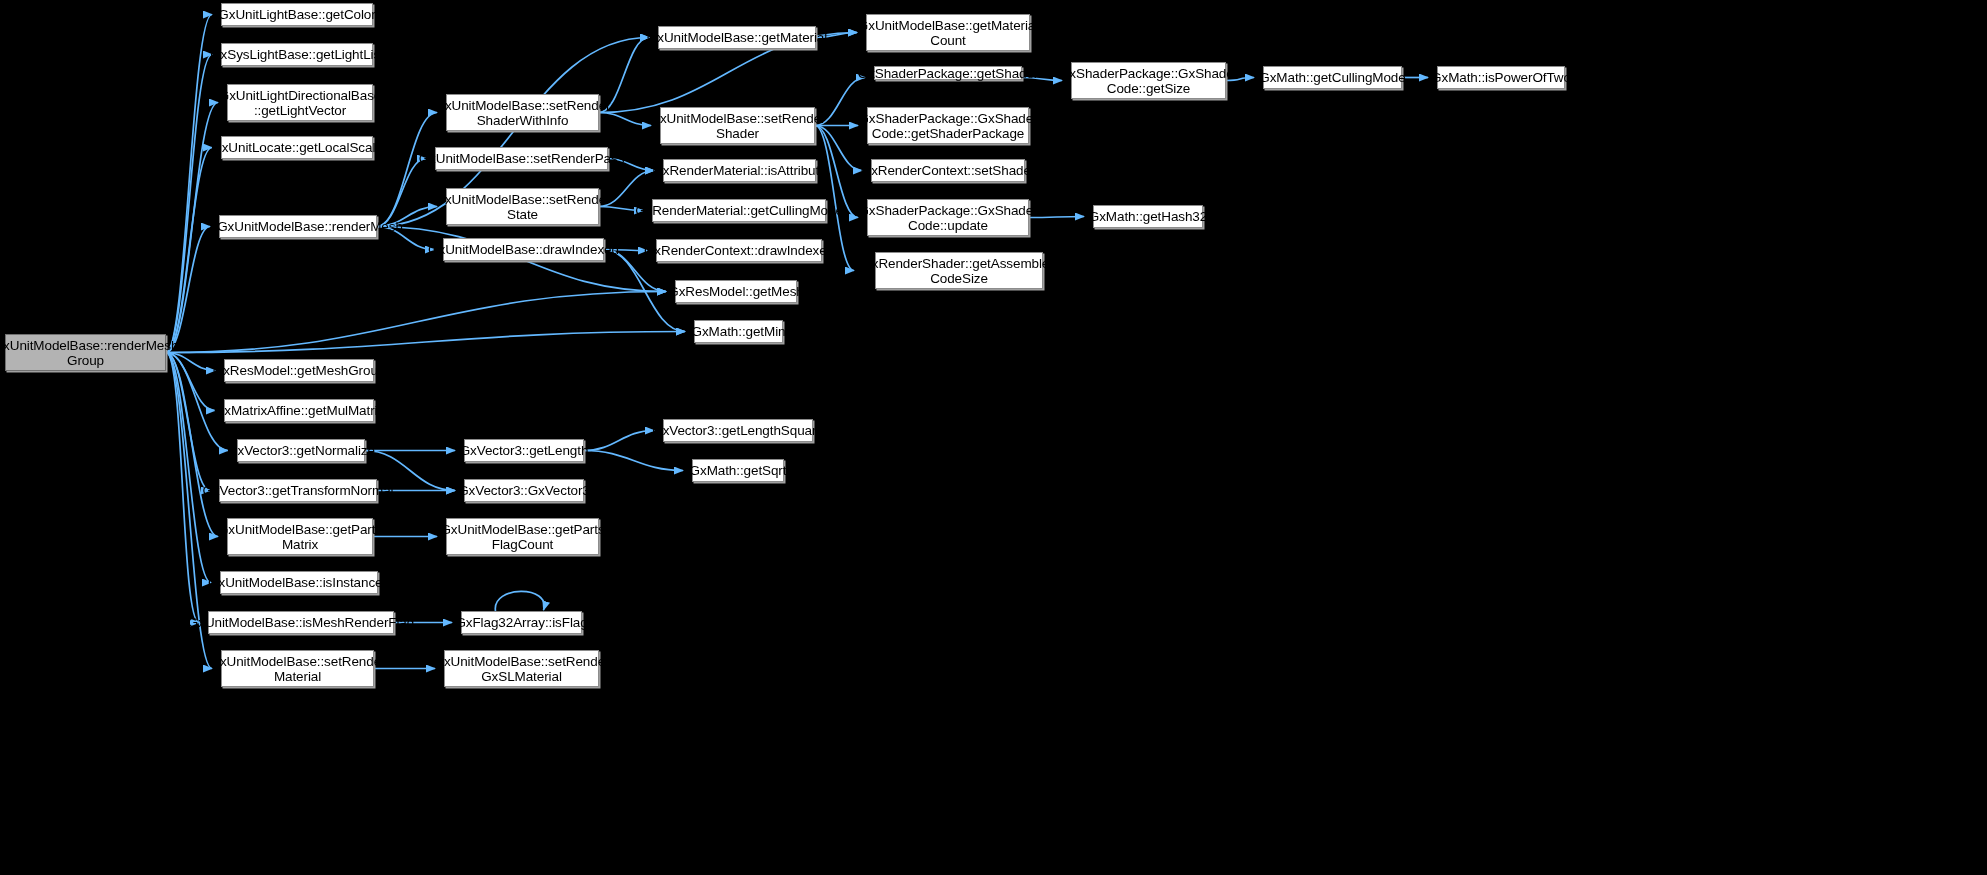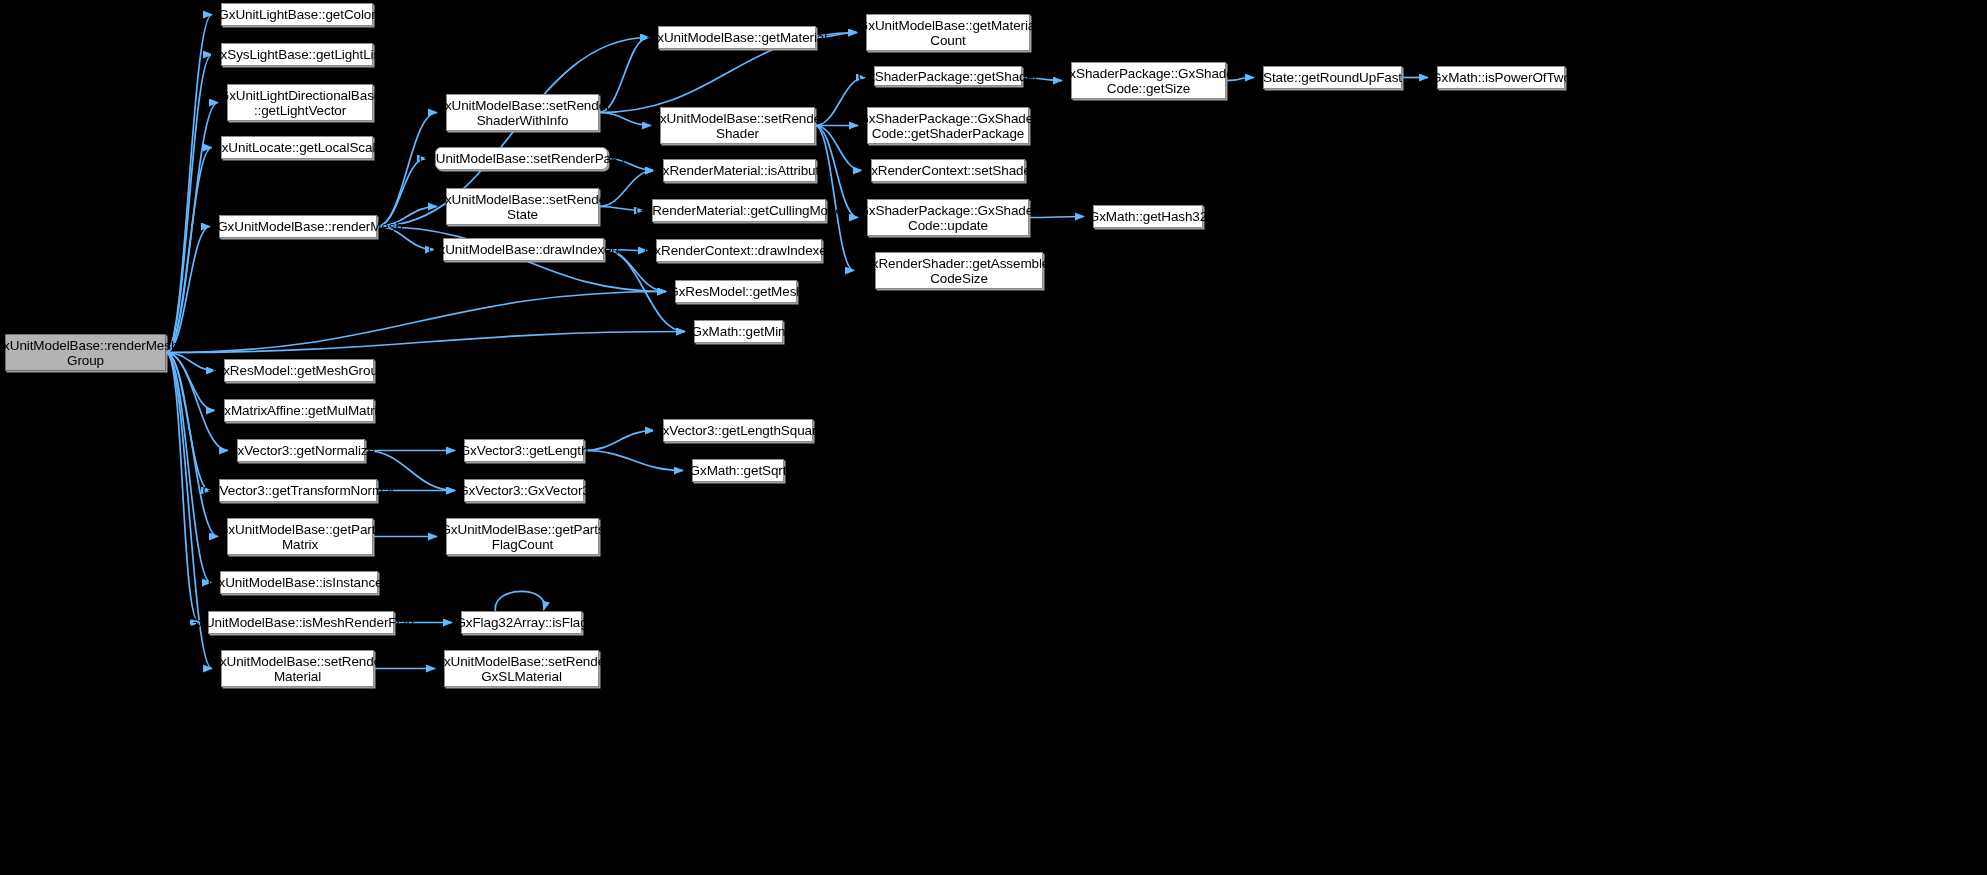--- a/index.html
+++ b/index.html
@@ -109,46 +109,46 @@
       <div class="node root" style="left: 5px; top: 334px; width: 161px; height: 37px;">GxUnitModelBase::renderMesh
 Group</div>
       <div class="node" style="left: 221px; top: 3px; width: 152px; height: 23px;">GxUnitLightBase::getColor</div>
       <div class="node" style="left: 221px; top: 43px; width: 152px; height: 23px;">GxSysLightBase::getLightList</div>
       <div class="node" style="left: 227px; top: 84px; width: 146px; height: 37px;">GxUnitLightDirectionalBase
 ::getLightVector</div>
       <div class="node" style="left: 221px; top: 136px; width: 152px; height: 23px;">GxUnitLocate::getLocalScale</div>
       <div class="node" style="left: 219px; top: 215px; width: 158px; height: 23px; padding-left: 24px;">GxUnitModelBase::renderMesh</div>
       <div class="node" style="left: 446px; top: 94px; width: 153px; height: 37px;">GxUnitModelBase::setRender
 ShaderWithInfo</div>
-      <div class="node" style="left: 435px; top: 147px; width: 173px; height: 23px; border-radius: 6px;">GxUnitModelBase::setRenderPass</div>
+      <div class="node" style="left: 435px; top: 147px; width: 173px; height: 23px;">GxUnitModelBase::setRenderPass</div>
       <div class="node" style="left: 446px; top: 188px; width: 153px; height: 37px;">GxUnitModelBase::setRender
 State</div>
       <div class="node" style="left: 443px; top: 238px; width: 161px; height: 23px;">GxUnitModelBase::drawIndexed</div>
       <div class="node" style="left: 658px; top: 26px; width: 158px; height: 23px;">GxUnitModelBase::getMaterial</div>
       <div class="node" style="left: 660px; top: 107px; width: 155px; height: 37px;">GxUnitModelBase::setRender
 Shader</div>
       <div class="node" style="left: 663px; top: 159px; width: 153px; height: 23px;">GxRenderMaterial::isAttribute</div>
       <div class="node" style="left: 652px; top: 199px; width: 174px; height: 23px;">GxRenderMaterial::getCullingMode</div>
       <div class="node" style="left: 656px; top: 239px; width: 166px; height: 23px;">GxRenderContext::drawIndexed</div>
       <div class="node" style="left: 675px; top: 280px; width: 122px; height: 23px;">GxResModel::getMesh</div>
       <div class="node" style="left: 694px; top: 320px; width: 89px; height: 23px;">GxMath::getMin</div>
       <div class="node" style="left: 866px; top: 14px; width: 164px; height: 37px;">GxUnitModelBase::getMaterial
 Count</div>
-      <div class="node" style="left: 874px; top: 66px; width: 148px; height: 20px;">GxShaderPackage::getShader</div>
+      <div class="node" style="left: 874px; top: 66px; width: 148px; height: 14px;">GxShaderPackage::getShader</div>
       <div class="node" style="left: 867px; top: 107px; width: 162px; height: 37px;">GxShaderPackage::GxShader
 Code::getShaderPackage</div>
       <div class="node" style="left: 871px; top: 159px; width: 154px; height: 23px;">GxRenderContext::setShader</div>
       <div class="node" style="left: 867px; top: 199px; width: 162px; height: 37px;">GxShaderPackage::GxShader
 Code::update</div>
       <div class="node" style="left: 863px; top: 252px; width: 168px; height: 37px; margin-left: 12px;">GxRenderShader::getAssembled
 CodeSize</div>
       <div class="node" style="left: 1071px; top: 62px; width: 155px; height: 37px;">GxShaderPackage::GxShader
 Code::getSize</div>
       <div class="node" style="left: 1093px; top: 205px; width: 110px; height: 23px;">GxMath::getHash32</div>
-      <div class="node" style="left: 1263px; top: 66px; width: 139px; height: 23px;">State::getRoundUpFast</div>
+      <div class="node" style="left: 1263px; top: 66px; width: 139px; height: 23px;">GxMath::getCullingMode</div>
       <div class="node" style="left: 1437px; top: 66px; width: 128px; height: 23px;">GxMath::isPowerOfTwo</div>
       <div class="node" style="left: 224px; top: 359px; width: 150px; height: 23px;">GxResModel::getMeshGroup</div>
       <div class="node" style="left: 224px; top: 399px; width: 150px; height: 23px;">GxMatrixAffine::getMulMatrix</div>
       <div class="node" style="left: 237px; top: 439px; width: 128px; height: 23px;">GxVector3::getNormalize</div>
       <div class="node" style="left: 219px; top: 479px; width: 158px; height: 23px;">GxVector3::getTransformNormal</div>
       <div class="node" style="left: 227px; top: 518px; width: 146px; height: 37px;">GxUnitModelBase::getParts
 Matrix</div>
       <div class="node" style="left: 220px; top: 571px; width: 158px; height: 23px;">GxUnitModelBase::isInstanced</div>
       <div class="node" style="left: 208px; top: 611px; width: 186px; height: 23px;">GxUnitModelBase::isMeshRenderFlag</div>
       <div class="node" style="left: 221px; top: 650px; width: 153px; height: 37px;">GxUnitModelBase::setRender

